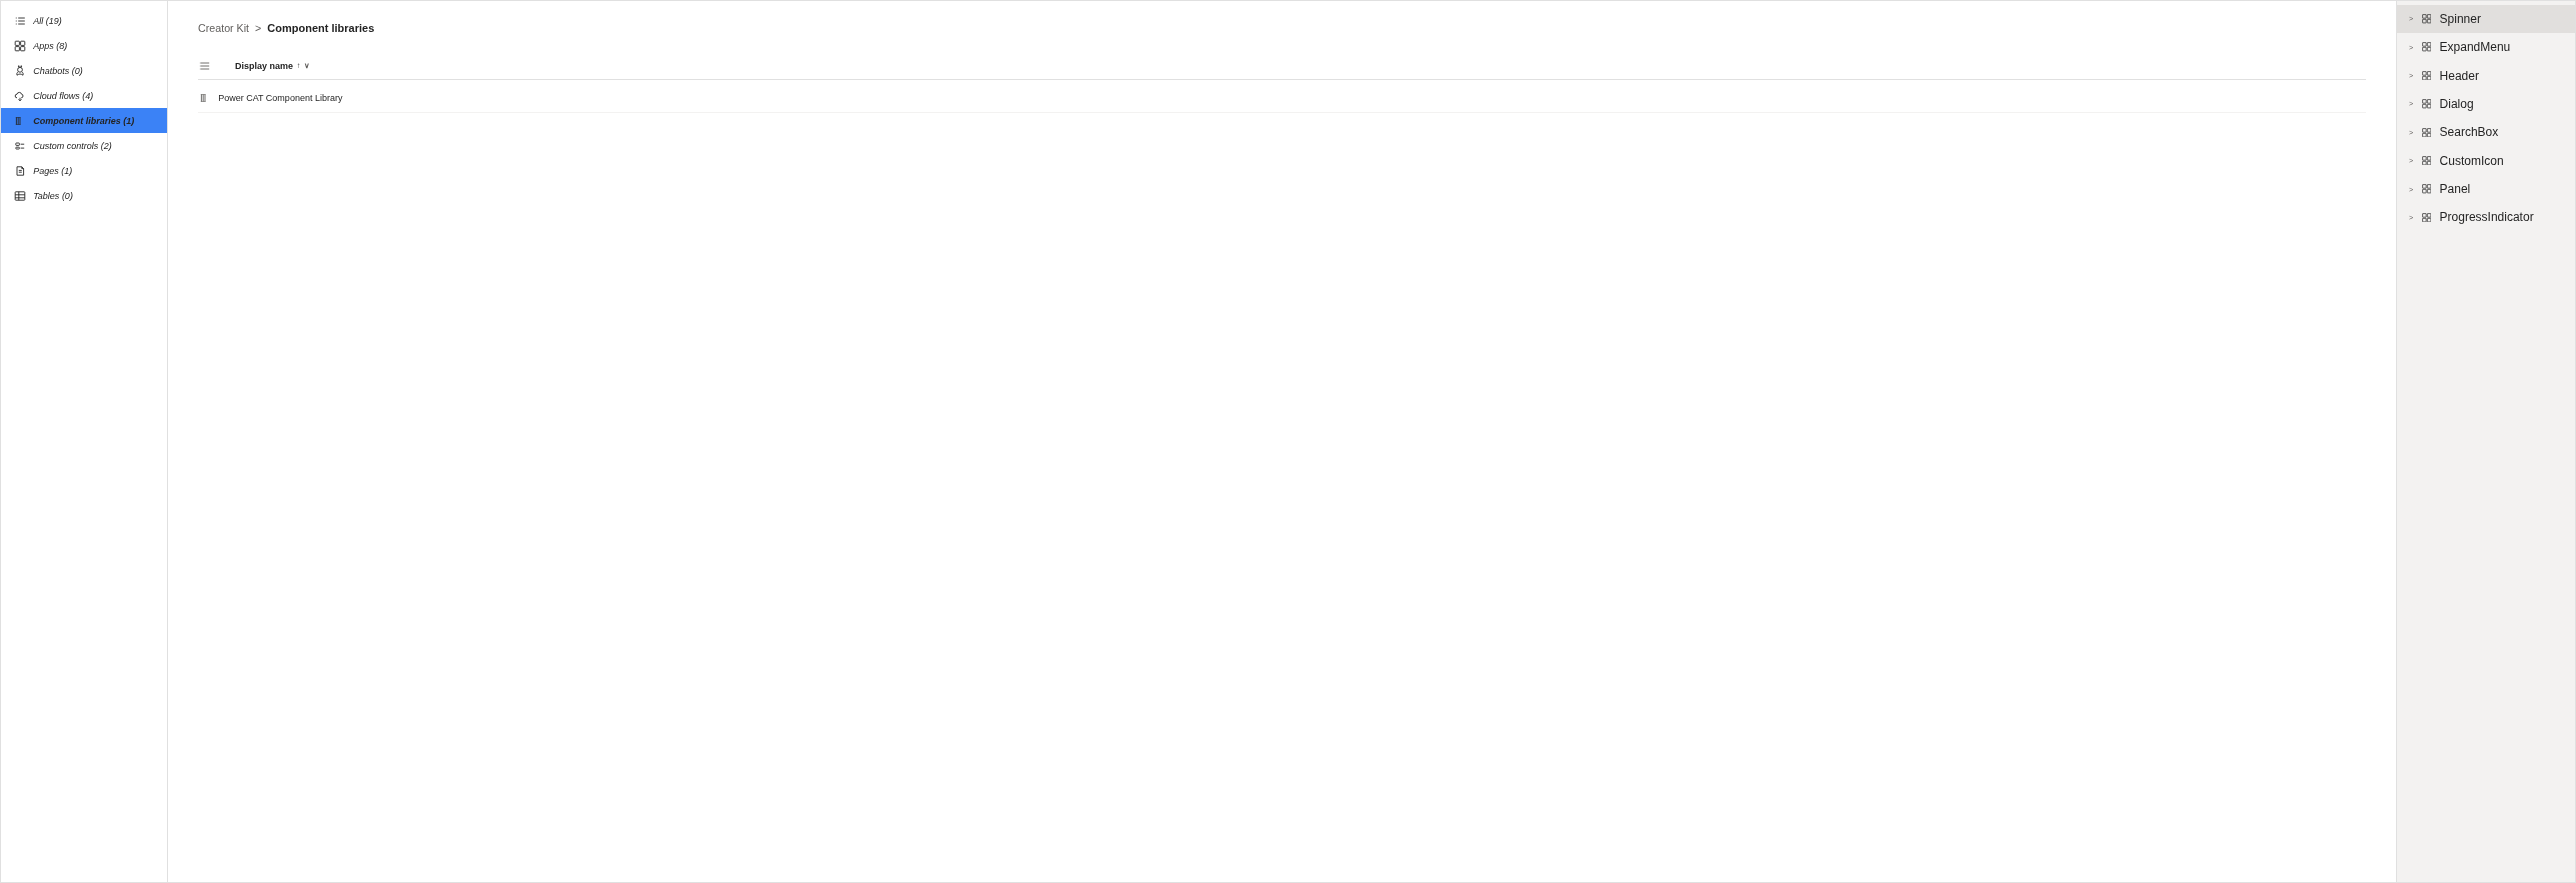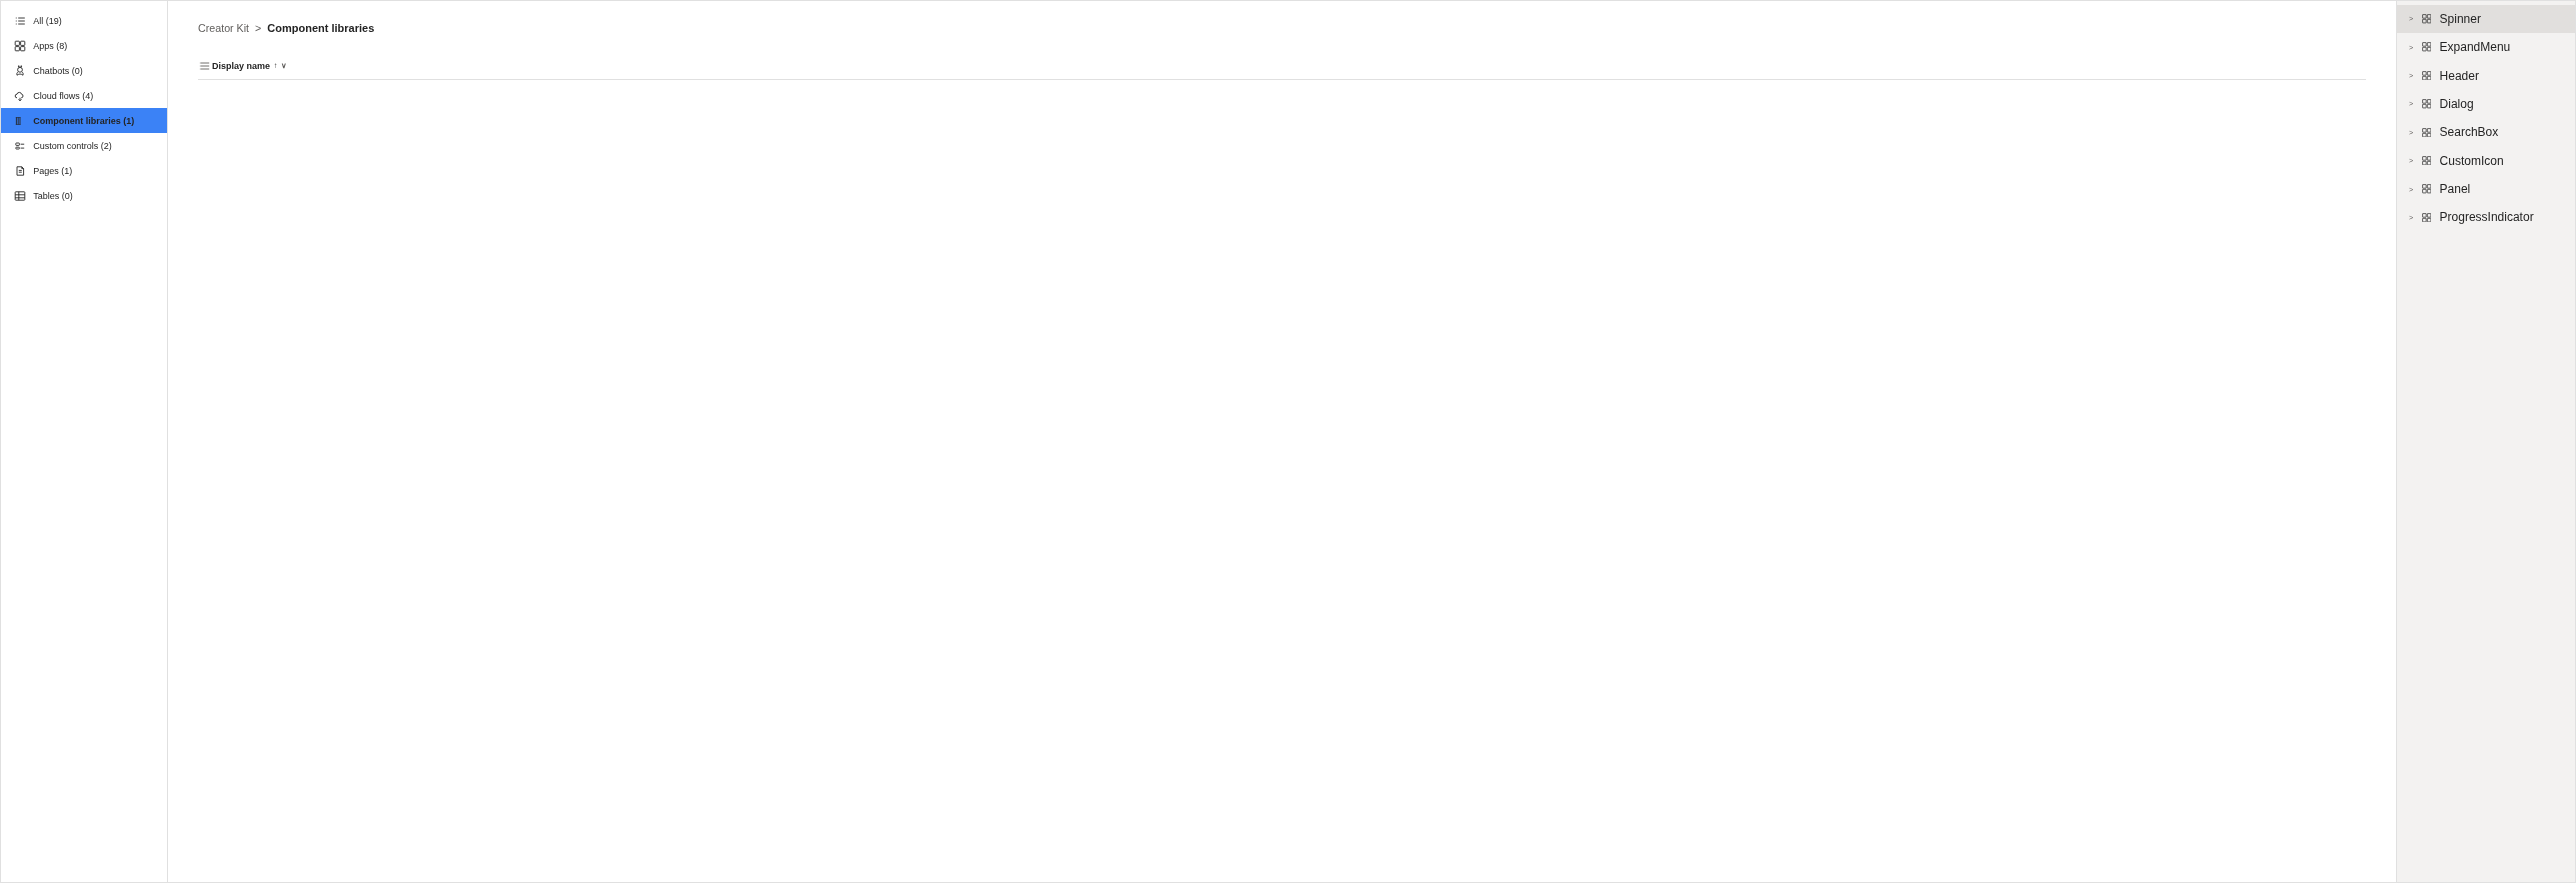--- a/index.html
+++ b/index.html
@@ -26,20 +26,21 @@
 
     
     .sidebar {
       width: 167px;
       min-width: 167px;
       background: #ffffff;
       border-right: 0.6px solid #e0e0e0;
       display: flex;
       flex-direction: column;
       padding: 7.2px 0;
+      font-style: italic;
     }
 
     .sidebar-item {
       display: flex;
       align-items: center;
       gap: 7.2px;
       padding: 6px 12px;
       cursor: pointer;
       font-size: 9px;
       color: #242424;
@@ -94,21 +95,21 @@
 
     .breadcrumb-current {
       font-size: 11px;
       font-weight: 700;
       color: #242424;
     }
 
     .table-header {
       display: flex;
       align-items: center;
-      gap: 1px;
+      gap: 24px;
       padding: 7.2px 0;
       border-bottom: 0.6px solid #e0e0e0;
       margin-bottom: 2.4px;
     }
 
     .table-header-icon {
       width: 13px;
       height: 13px;
       display: flex;
       align-items: center;
@@ -318,20 +319,32 @@
           <line x1="1.5" y1="15" x2="2.5" y2="15"></line>
         </svg>
       </div>
       <div class="column-label">
         <span>Display name</span>
         <span style="font-size:7.7px; color:#242424; cursor:pointer;">↑</span>
         <span style="font-size:7.7px; color:#605e5c; cursor:pointer;">∨</span>
       </div>
     </div>
 
+    <div class="table-row">
+      <div class="row-icon">
+        <svg viewBox="0 0 20 20" width="12" height="12" fill="none" stroke="#605e5c" stroke-width="1.5">
+          <line x1="4" y1="4" x2="4" y2="16"></line>
+          <line x1="7" y1="4" x2="7" y2="16"></line>
+          <line x1="10" y1="4" x2="10" y2="16"></line>
+          <rect x="3" y="15.5" width="8" height="1" fill="#605e5c" stroke="none"></rect>
+          <rect x="3" y="3.5" width="8" height="1" fill="#605e5c" stroke="none"></rect>
+        </svg>
+      </div>
+      <span class="row-label">Power CAT Component Library</span>
+    </div>
 
   </div>
 
   <div class="right-sidebar">
 
     <div class="right-item active">
       <span class="chevron-icon">&gt;</span>
       <div class="right-item-icon">
         <svg viewBox="0 0 16 16" width="9.5" height="9.5" fill="none" stroke="#242424" stroke-width="1.2">
           <rect x="1" y="1" width="6" height="6" rx="0.5"></rect>

